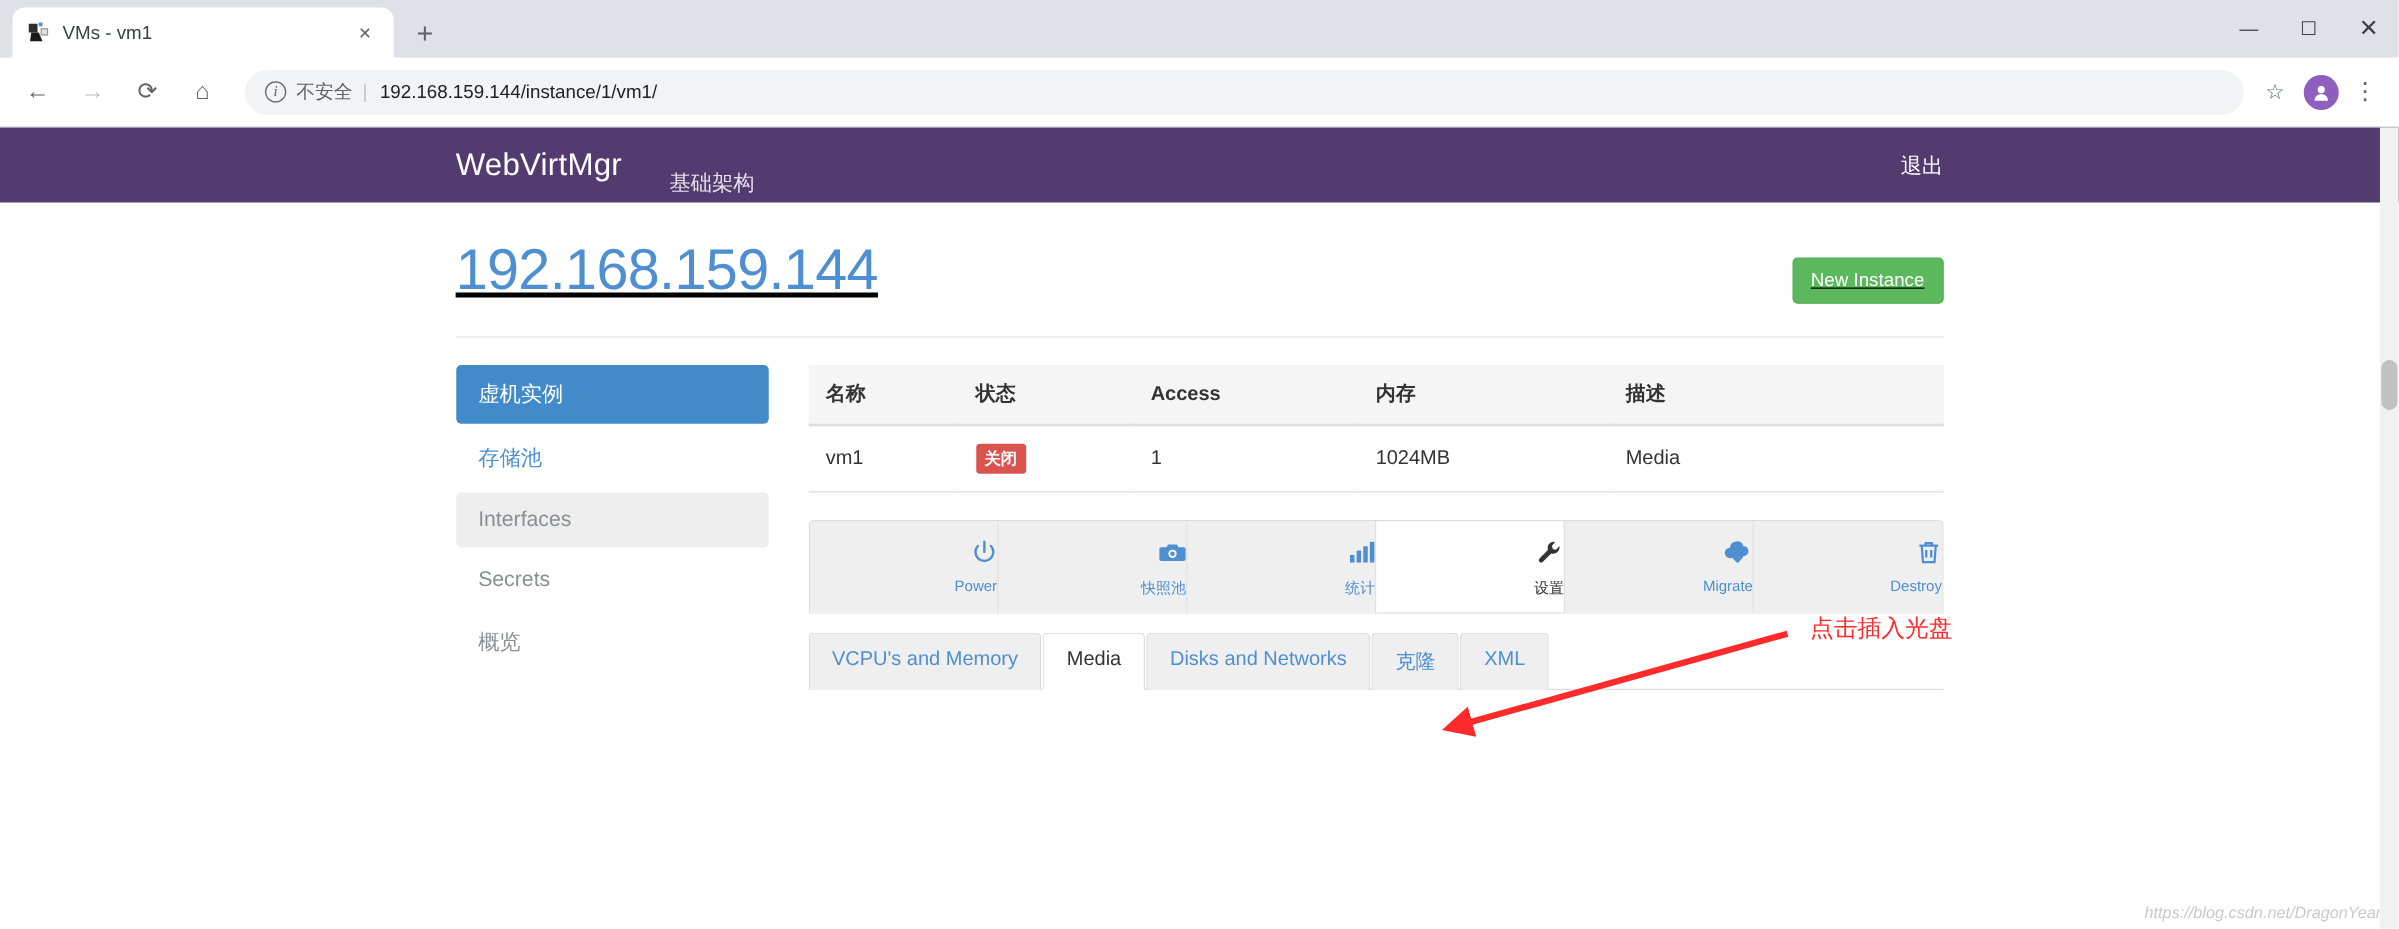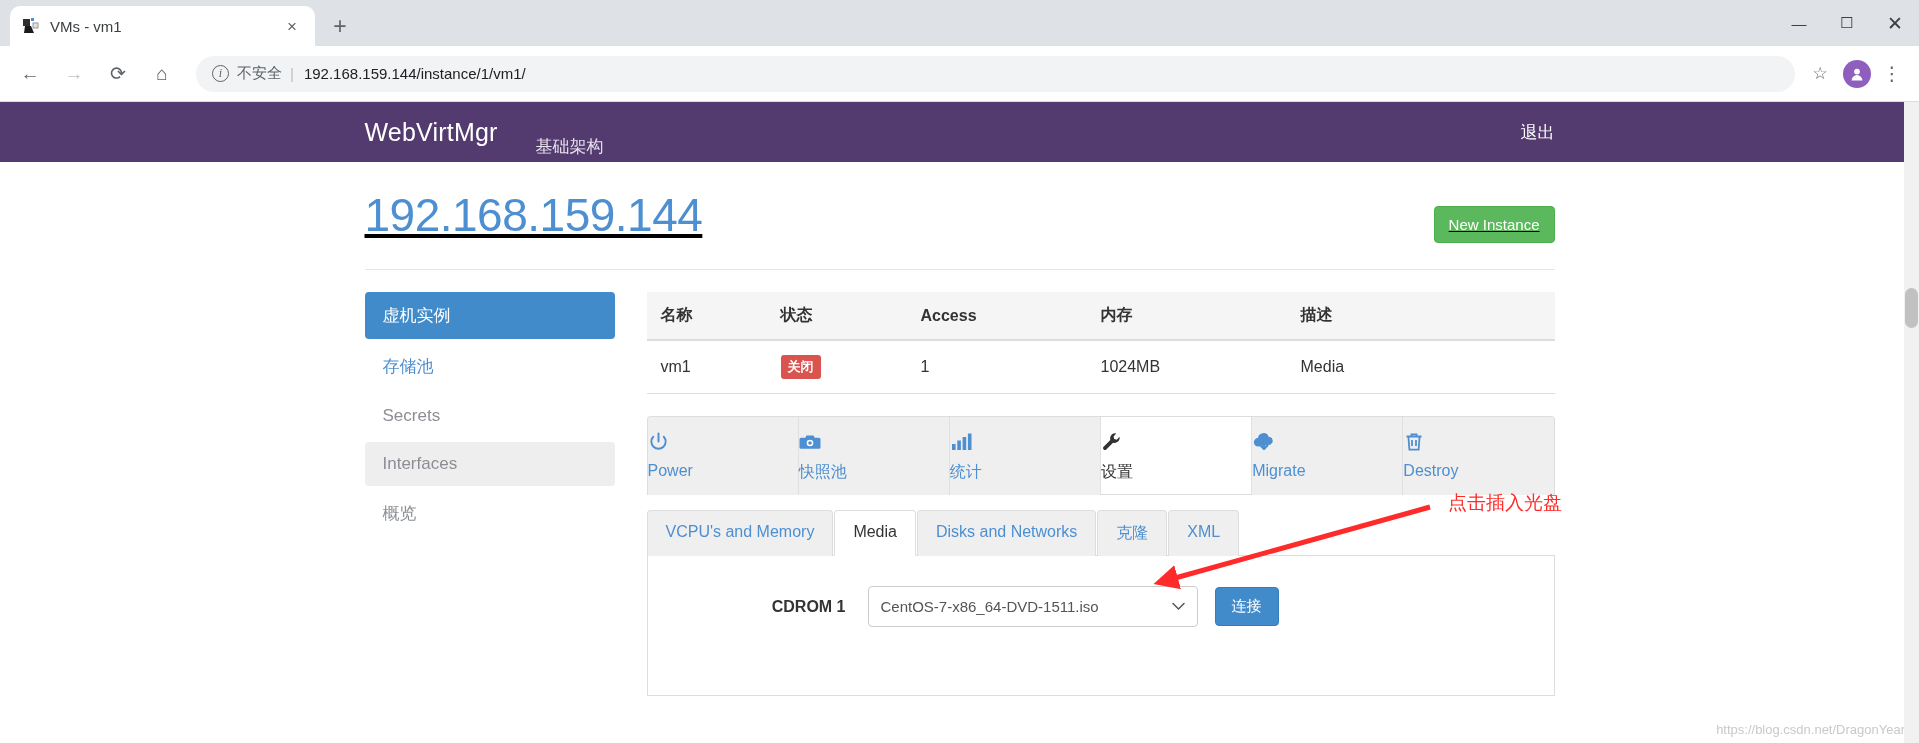--- a/index.html
+++ b/index.html
@@ -195,23 +195,23 @@
     background: #efefef;
     border: 1px solid #dddddd;
     border-bottom: none;
     border-radius: 4px 4px 0 0;
     overflow: hidden;
     width: 100%;
   }
   .action-tab {
     flex: 1 1 0;
     padding: 14px 0 12px;
-    text-align: left;
+    text-align: right;
     color: #4d8fd1;
-    font-size: 16px;
+    font-size: 12px;
     background: #efefef;
     border-right: 1px solid #e0e0e0;
   }
   .action-tab:last-child { border-right: none; }
   .action-tab.active {
     background: #ffffff;
     color: #333333;
     box-shadow: 0 -1px 0 #ddd inset;
   }
   .action-tab .ico { display: block; height: 24px; margin-bottom: 7px; }
@@ -283,21 +283,21 @@
     position: absolute;
     color: #ff2a2a;
     font-size: 19px;
     white-space: nowrap;
   }
   .anno-svg { position: absolute; left: 0; top: 0; pointer-events: none; }
 
   .watermark {
     position: absolute;
     right: 14px; bottom: 6px;
-    color: #c9c9c9; font-size: 13px;
+    color: #c9c9c9; font-size: 13px; font-style: italic;
   }
 
   .scroll-track {
     position: absolute; right: 0; top: 0;
     width: 15px; height: 641px;
     background: #f1f1f1;
   }
   .scroll-thumb {
     position: absolute; right: 1px; top: 186px;
     width: 13px; height: 40px;
@@ -372,22 +372,22 @@
         <h1 class="page-title">192.168.159.144</h1>
         <button class="btn-new-instance">New Instance</button>
       </div>
       <div class="hr"></div>
 
       <div class="cols">
 
         <div class="sidebar">
           <div class="side-item active">虚机实例</div>
           <div class="side-item">存储池</div>
+          <div class="side-item hover">Interfaces</div>
           <div class="side-item muted">Secrets</div>
-          <div class="side-item hover">Interfaces</div>
           <div class="side-item muted">概览</div>
         </div>
 
         <div class="content">
 
           <table class="vmtable">
             <thead>
               <tr>
                 <th style="width:120px">名称</th>
                 <th style="width:140px">状态</th>
@@ -480,34 +480,20 @@
 
           <div class="subtab-wrap">
             <div class="subtabs">
               <div class="subtab">VCPU's and Memory</div>
               <div class="subtab active">Media</div>
               <div class="subtab">Disks and Networks</div>
               <div class="subtab">克隆</div>
               <div class="subtab">XML</div>
             </div>
 
-            <div class="panel">
-              <div class="media-row">
-                <span class="media-label">CDROM 1</span>
-                <div class="media-select">
-                  <span>CentOS-7-x86_64-DVD-1511.iso</span>
-                  <span class="caret">
-                    <svg width="13" height="9" viewBox="0 0 13 9">
-                        <path d="M1 1.5L6.5 7 12 1.5" fill="none" stroke="#555" stroke-width="1.5" stroke-linecap="round"></path>
-                      </svg>
-                  </span>
-                </div>
-                <button class="btn-connect">连接</button>
-              </div>
-            </div>
           </div>
 
         </div>
       </div>
     </div>
 
     <svg class="anno-svg" width="1919" height="641">
       <defs>
         <marker id="arrowhead" markerWidth="5" markerHeight="5" refX="2" refY="2.5" orient="auto">
           <path d="M0,0 L5,2.5 L0,5 z" fill="#ff2a2a"></path>

